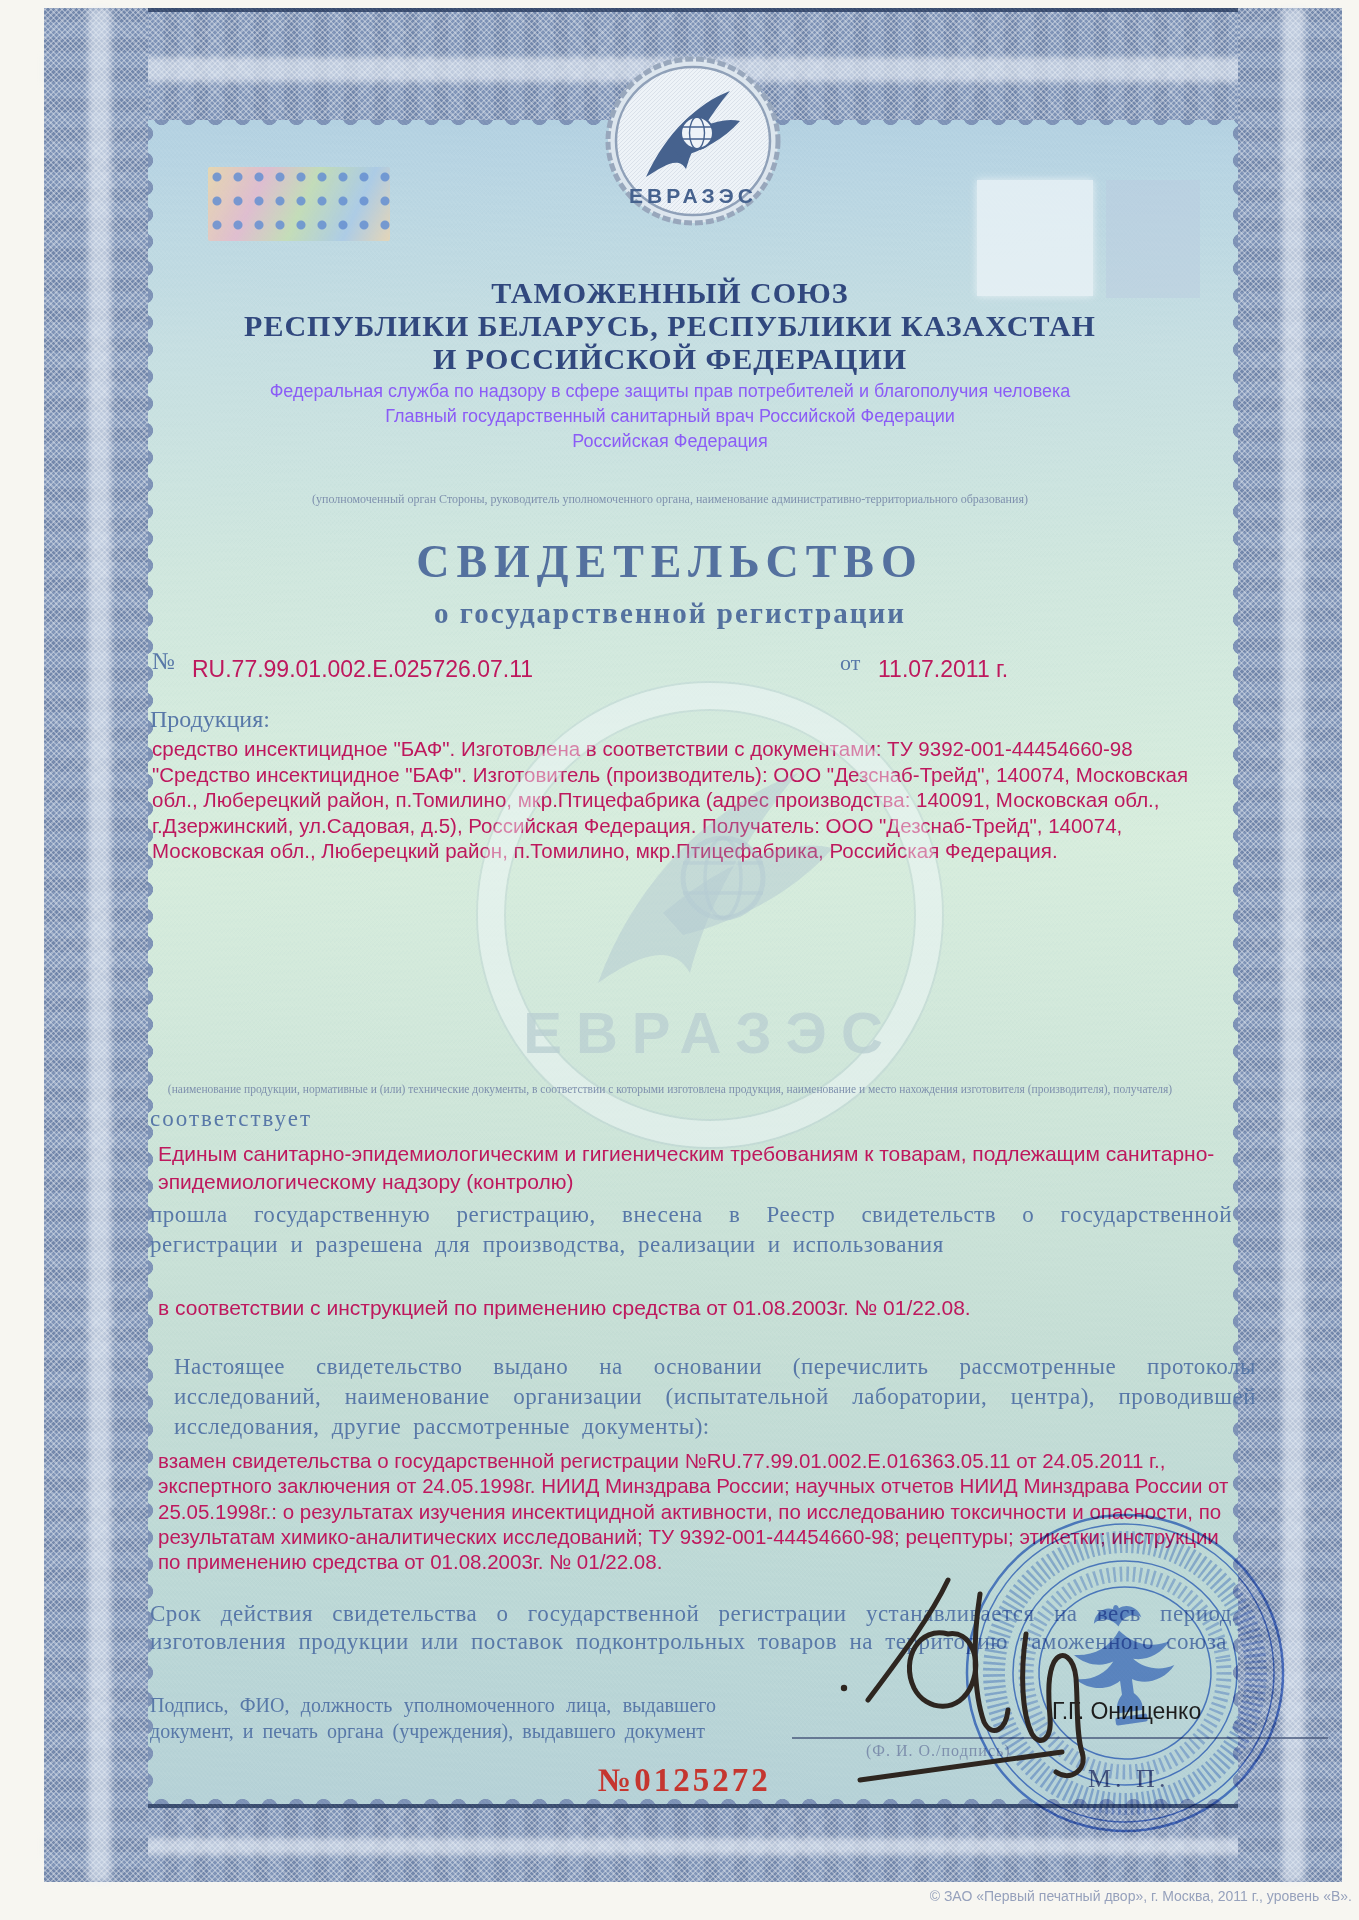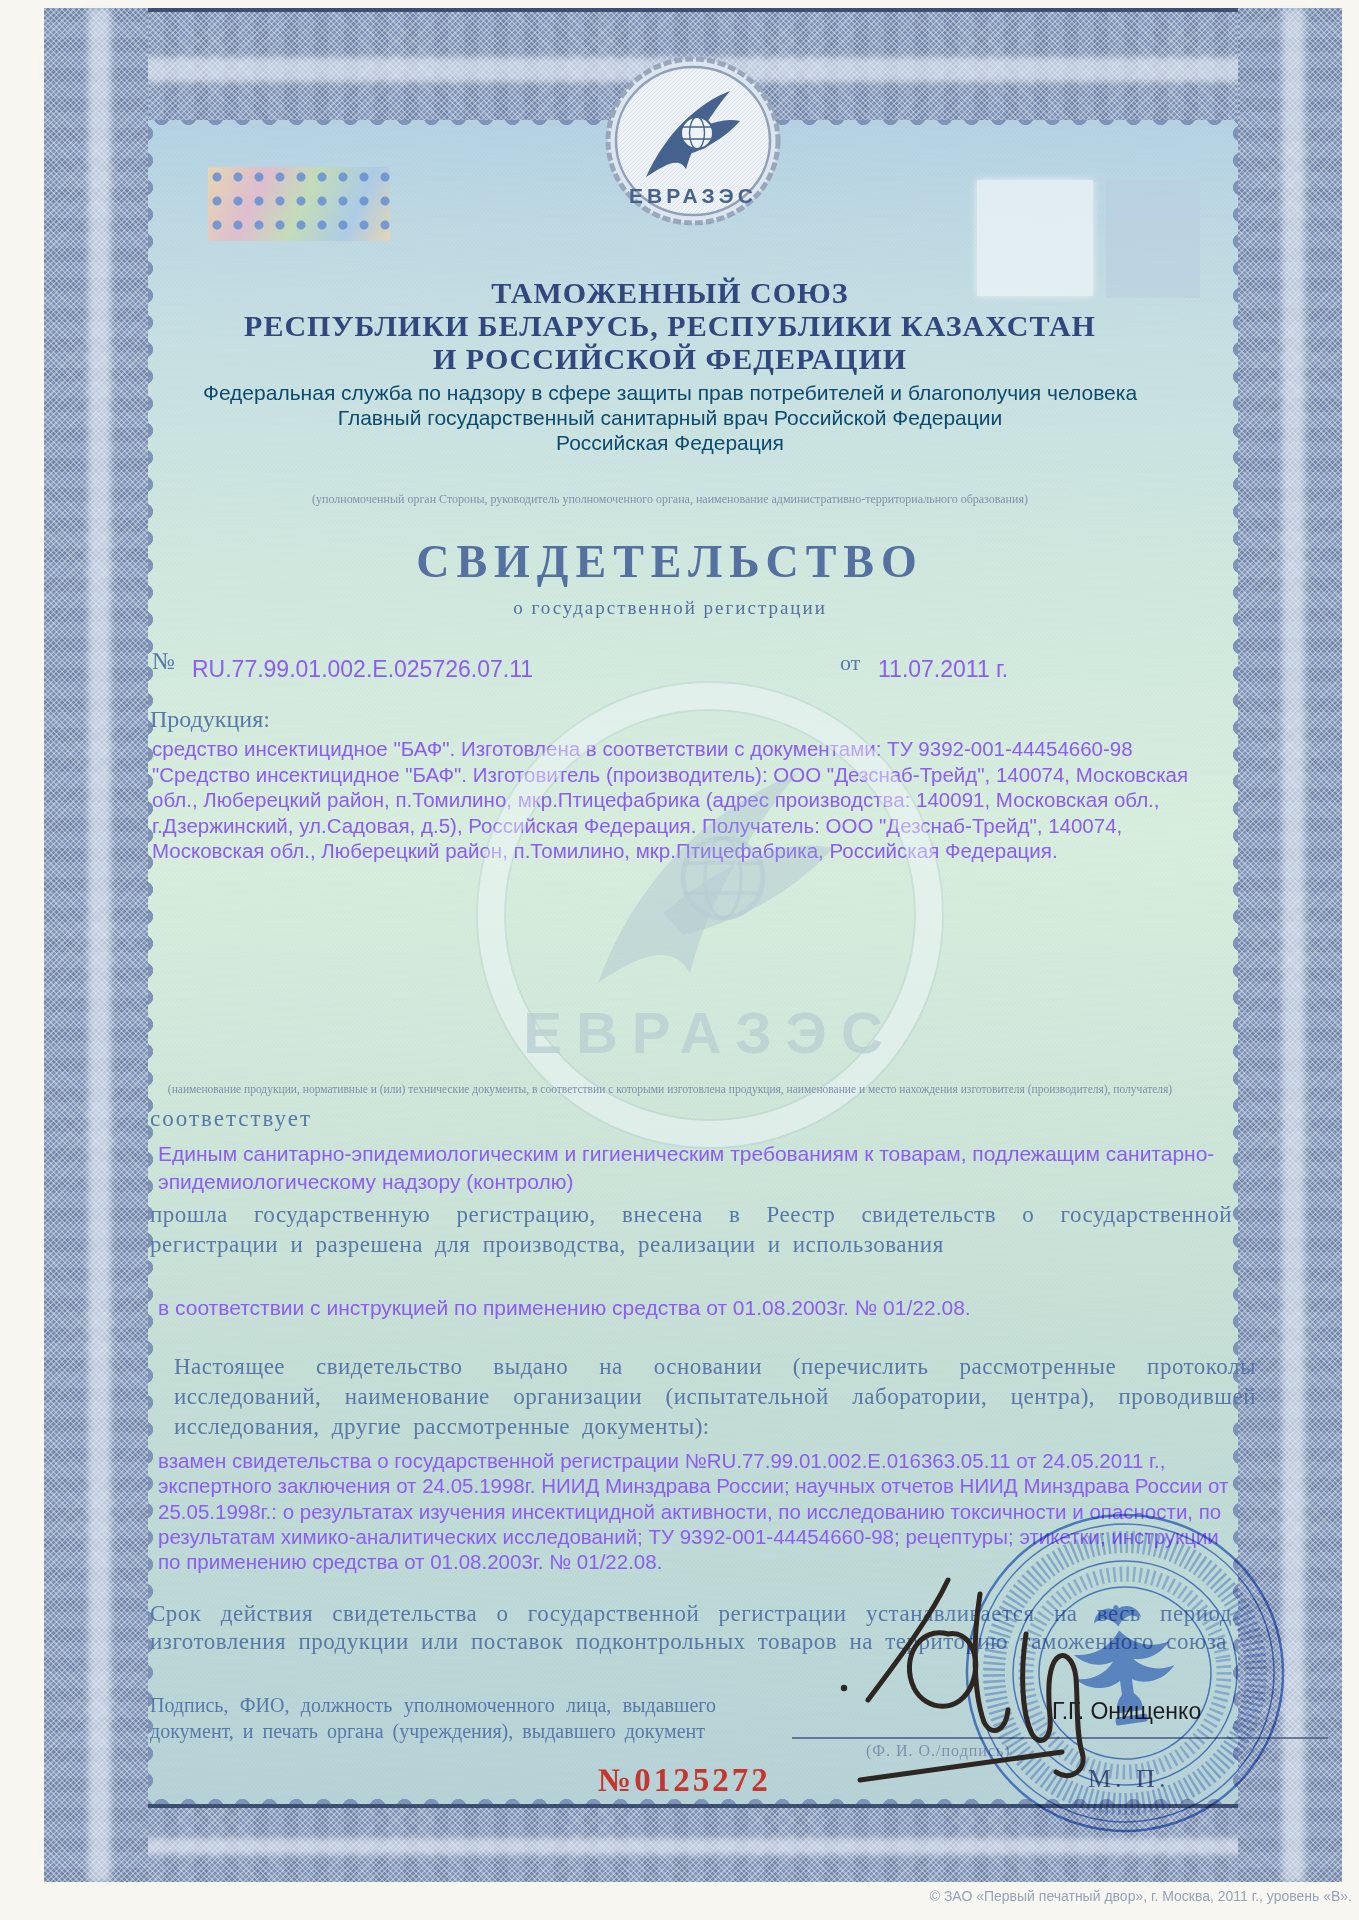--- a/index.html
+++ b/index.html
@@ -45,28 +45,28 @@
     background-image:radial-gradient(ellipse 11px 12px at -2px 50%,#7d92b6 62%,rgba(125,146,182,0) 66%);
     background-size:13px 27px;background-repeat:repeat-y;}
   .sc-right{top:112px;bottom:78px;right:104px;width:13px;
     background-image:radial-gradient(ellipse 11px 12px at 15px 50%,#7d92b6 62%,rgba(125,146,182,0) 66%);
     background-size:13px 27px;background-repeat:repeat-y;}
   
   .abs{position:absolute;}
   .ctr{left:150px;width:1040px;text-align:center;}
   .serifblue{font-family:"Liberation Serif",serif;color:#5878a8;}
   .navy{font-family:"Liberation Serif",serif;color:#31487e;font-weight:bold;}
-  .body-txt{font-family:"Liberation Sans",sans-serif;color:#8b5cf6;}
+  .body-txt{font-family:"Liberation Sans",sans-serif;color:#be185d;}
   .cap{font-family:"Liberation Serif",serif;color:#7e90ad;}
   
   .union{font-size:30px;letter-spacing:1px;}
-  .authority{font-size:21px;color:#0c4a6e;}
+  .authority{font-size:18px;color:#8b5cf6;}
   .big-title{font-size:46px;letter-spacing:7px;font-weight:bold;color:#54719f;
     font-family:"Liberation Serif",serif;}
-  .sub-title{font-size:19px;letter-spacing:2px;font-weight:normal;color:#54719f;
+  .sub-title{font-size:29px;letter-spacing:2px;font-weight:bold;color:#54719f;
     font-family:"Liberation Serif",serif;}
   .para{line-height:25.5px;font-size:20.5px;}
   .bluepara{font-family:"Liberation Serif",serif;color:#5878a8;font-size:23px;
     line-height:30px;text-align:justify;word-spacing:6px;letter-spacing:.5px;}
   .serial{font-family:"Liberation Serif",serif;color:#c5362f;font-size:33px;
     letter-spacing:3px;font-weight:bold;}
   
   .holo{position:absolute;left:208px;top:167px;width:182px;height:74px;border-radius:2px;opacity:.8;
     background-image:
       radial-gradient(circle 5px at 9px 10px,rgba(80,125,205,.85) 4px,rgba(0,0,0,0) 5px),

